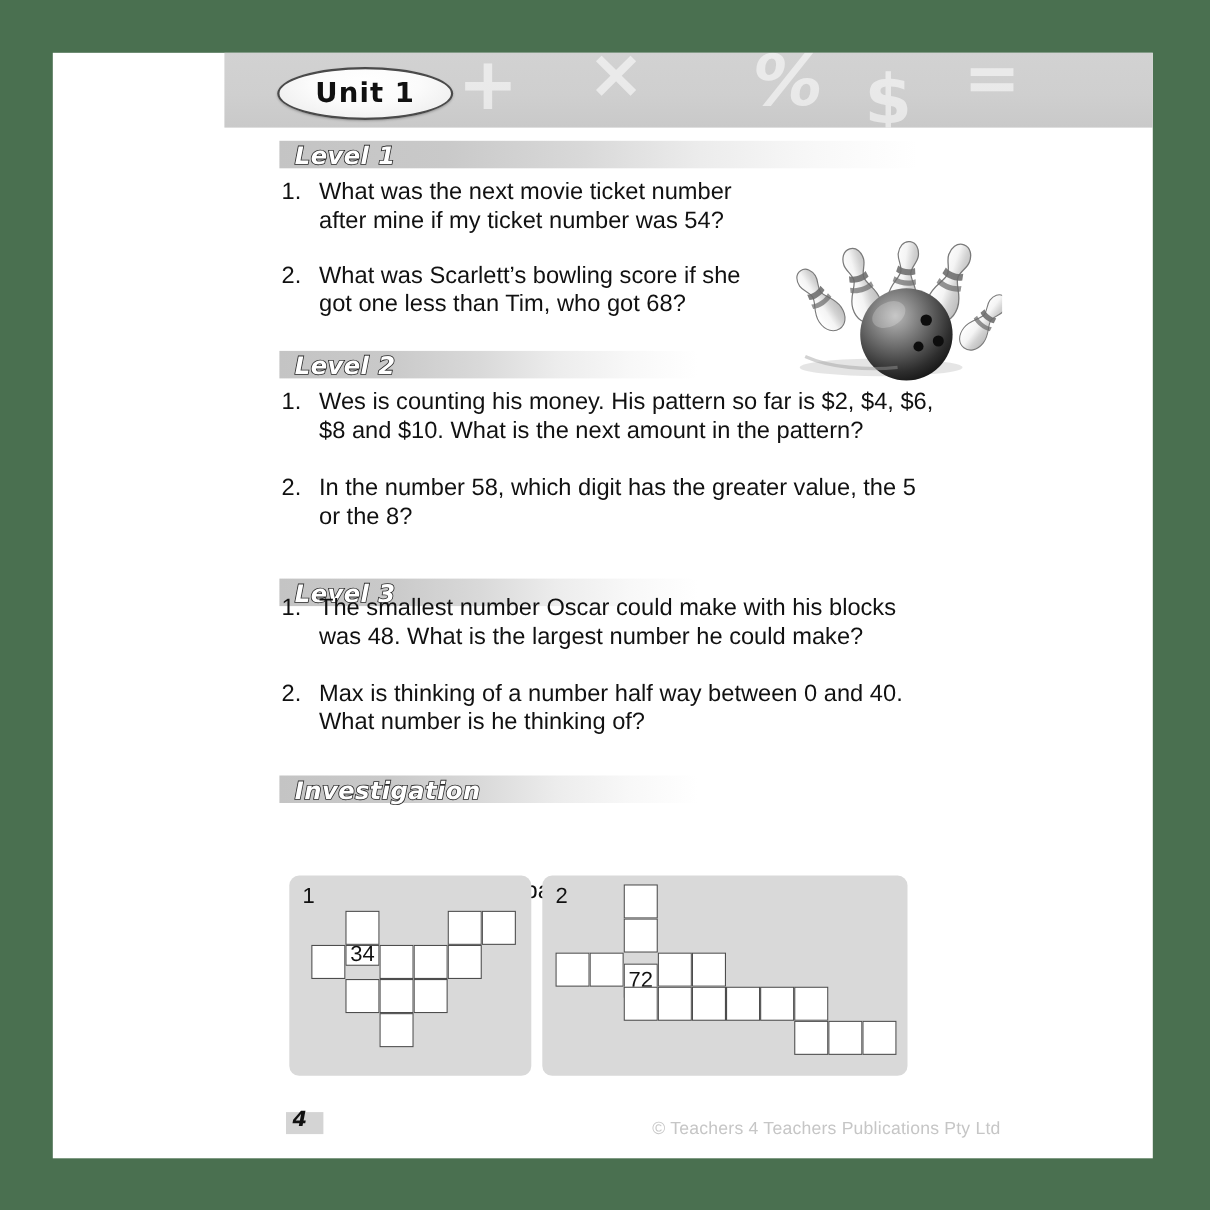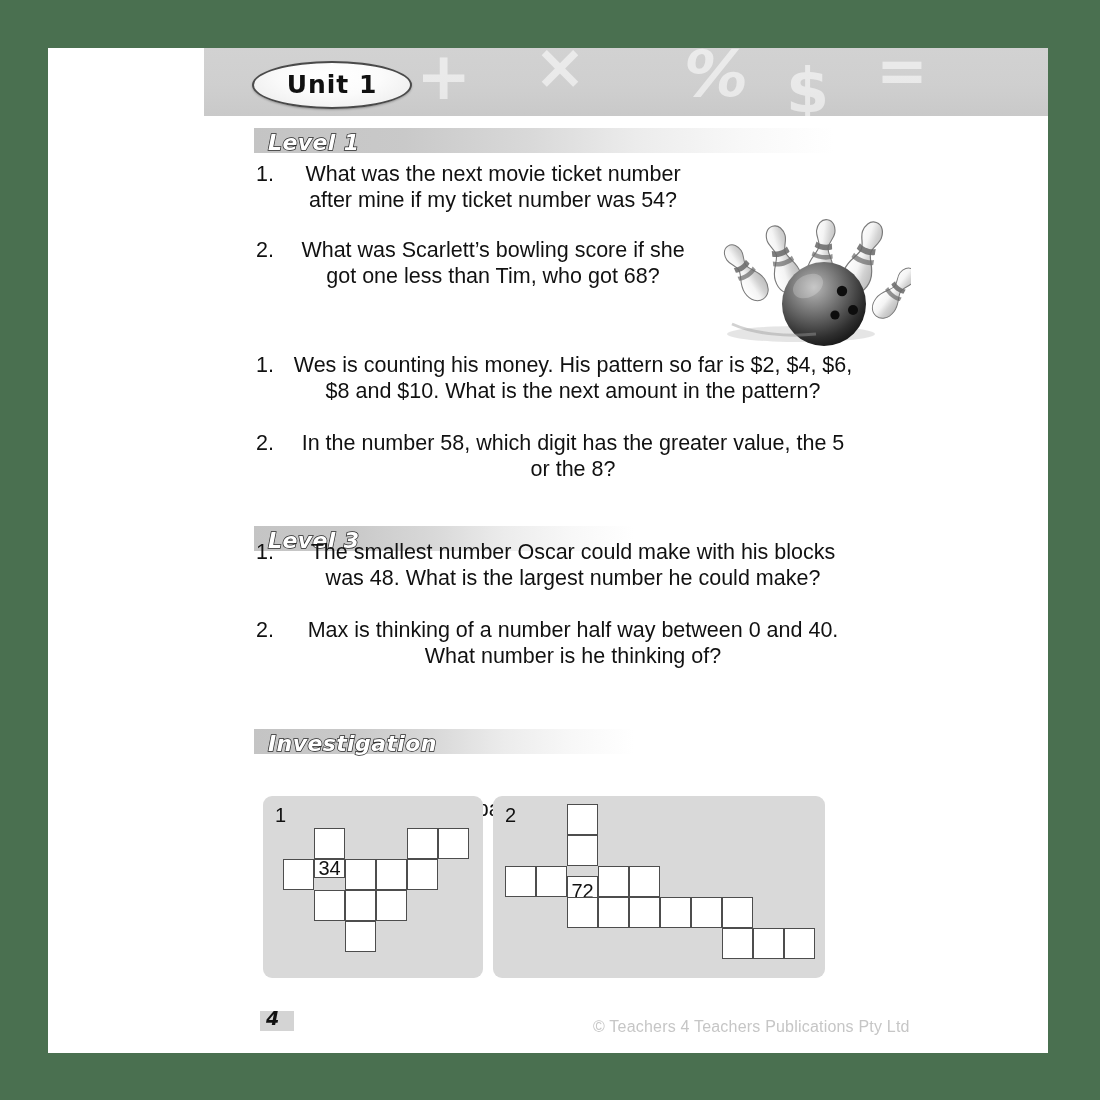--- a/index.html
+++ b/index.html
@@ -118,21 +118,21 @@
     font-size: 21.5px;
     line-height: 26px;
     color: #111;
     margin-bottom: 18px;
   }
   .q-num {
     width: 34px;
     flex: 0 0 34px;
     text-align: left;
   }
-  .q-text { flex: 1 1 auto; text-align: center; }
+  .q-text { flex: 1 1 auto; }
 
   
   #invest-prompt {
     position: absolute;
     left: 258px;
     top: 748px;
     font-size: 21.5px;
     line-height: 26px;
     color: #111;
   }
@@ -276,20 +276,23 @@
     <div class="q">
       <span class="q-num">1.</span>
       <span class="q-text">What was the next movie ticket number after mine if my ticket number was 54?</span>
     </div>
     <div class="q" style="margin-top:24px;">
       <span class="q-num">2.</span>
       <span class="q-text">What was Scarlett’s bowling score if she got one less than Tim, who got 68?</span>
     </div>
   </div>
 
+  <div class="band" style="left:206px; top:271px; width:380px;">
+    <span class="band-label">Level 2</span>
+  </div>
   <div class="qlist" style="left:208px; top:304px; width:600px;">
     <div class="q">
       <span class="q-num">1.</span>
       <span class="q-text">Wes is counting his money. His pattern so far is $2, $4, $6, $8 and $10. What is the next amount in the pattern?</span>
     </div>
     <div class="q" style="margin-top:26px;">
       <span class="q-num">2.</span>
       <span class="q-text">In the number 58, which digit has the greater value, the 5 or the 8?</span>
     </div>
   </div>
@@ -301,21 +304,21 @@
     <div class="q">
       <span class="q-num">1.</span>
       <span class="q-text">The smallest number Oscar could make with his blocks was 48. What is the largest number he could make?</span>
     </div>
     <div class="q" style="margin-top:26px;">
       <span class="q-num">2.</span>
       <span class="q-text">Max is thinking of a number half way between 0 and 40. What number is he thinking of?</span>
     </div>
   </div>
 
-  <div class="band" style="left:206px; top:657px; width:380px;margin-top:24px;">
+  <div class="band" style="left:206px; top:657px; width:380px;">
     <span class="band-label">Investigation</span>
   </div>
   <div id="invest-prompt">Fill in the missing parts on the hundreds chart.</div>
 
   <div class="panel" id="puzzle-panel-1" style="left:215px; top:748px; width:220px; height:182px;">
     <span class="panel-num">1</span>
   <div class="cell" style="left: 51px; top: 32px; width: 31px; height: 31px;"></div>
       <div class="cell" style="left: 144px; top: 32px; width: 31px; height: 31px;"></div>
       <div class="cell" style="left: 175px; top: 32px; width: 31px; height: 31px;"></div>
       <div class="cell" style="left: 20px; top: 63px; width: 31px; height: 31px;"></div>

